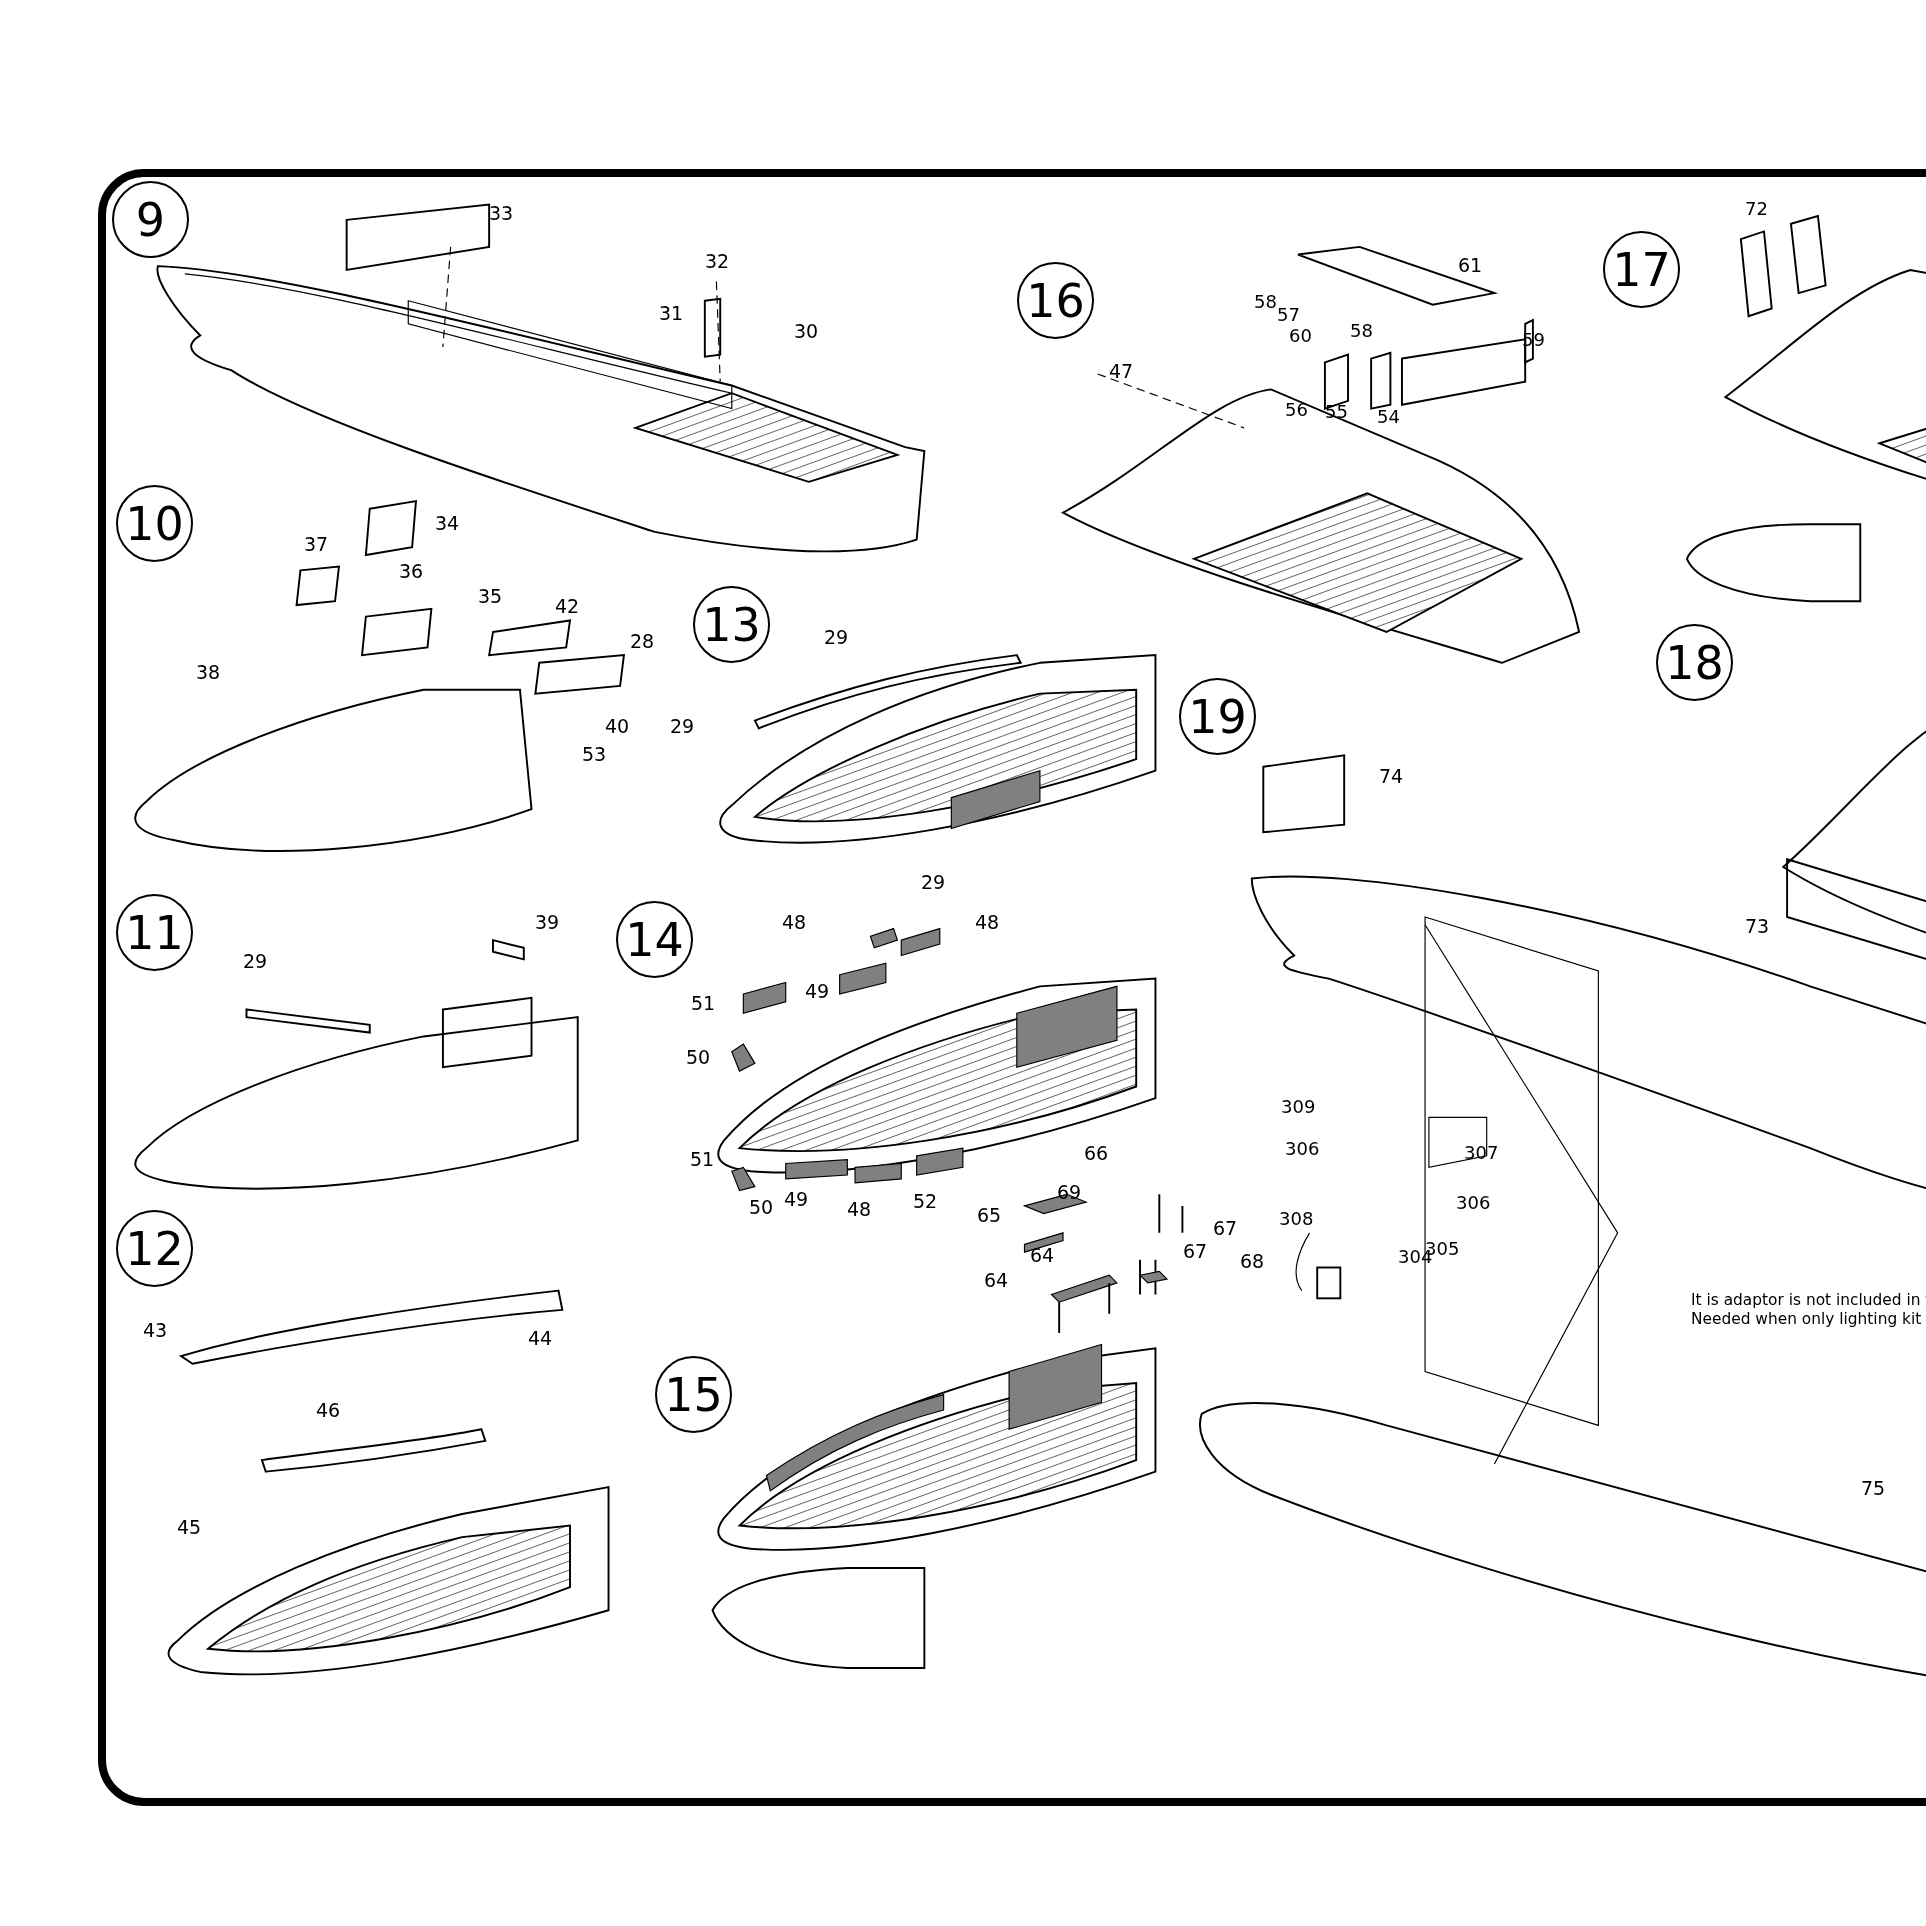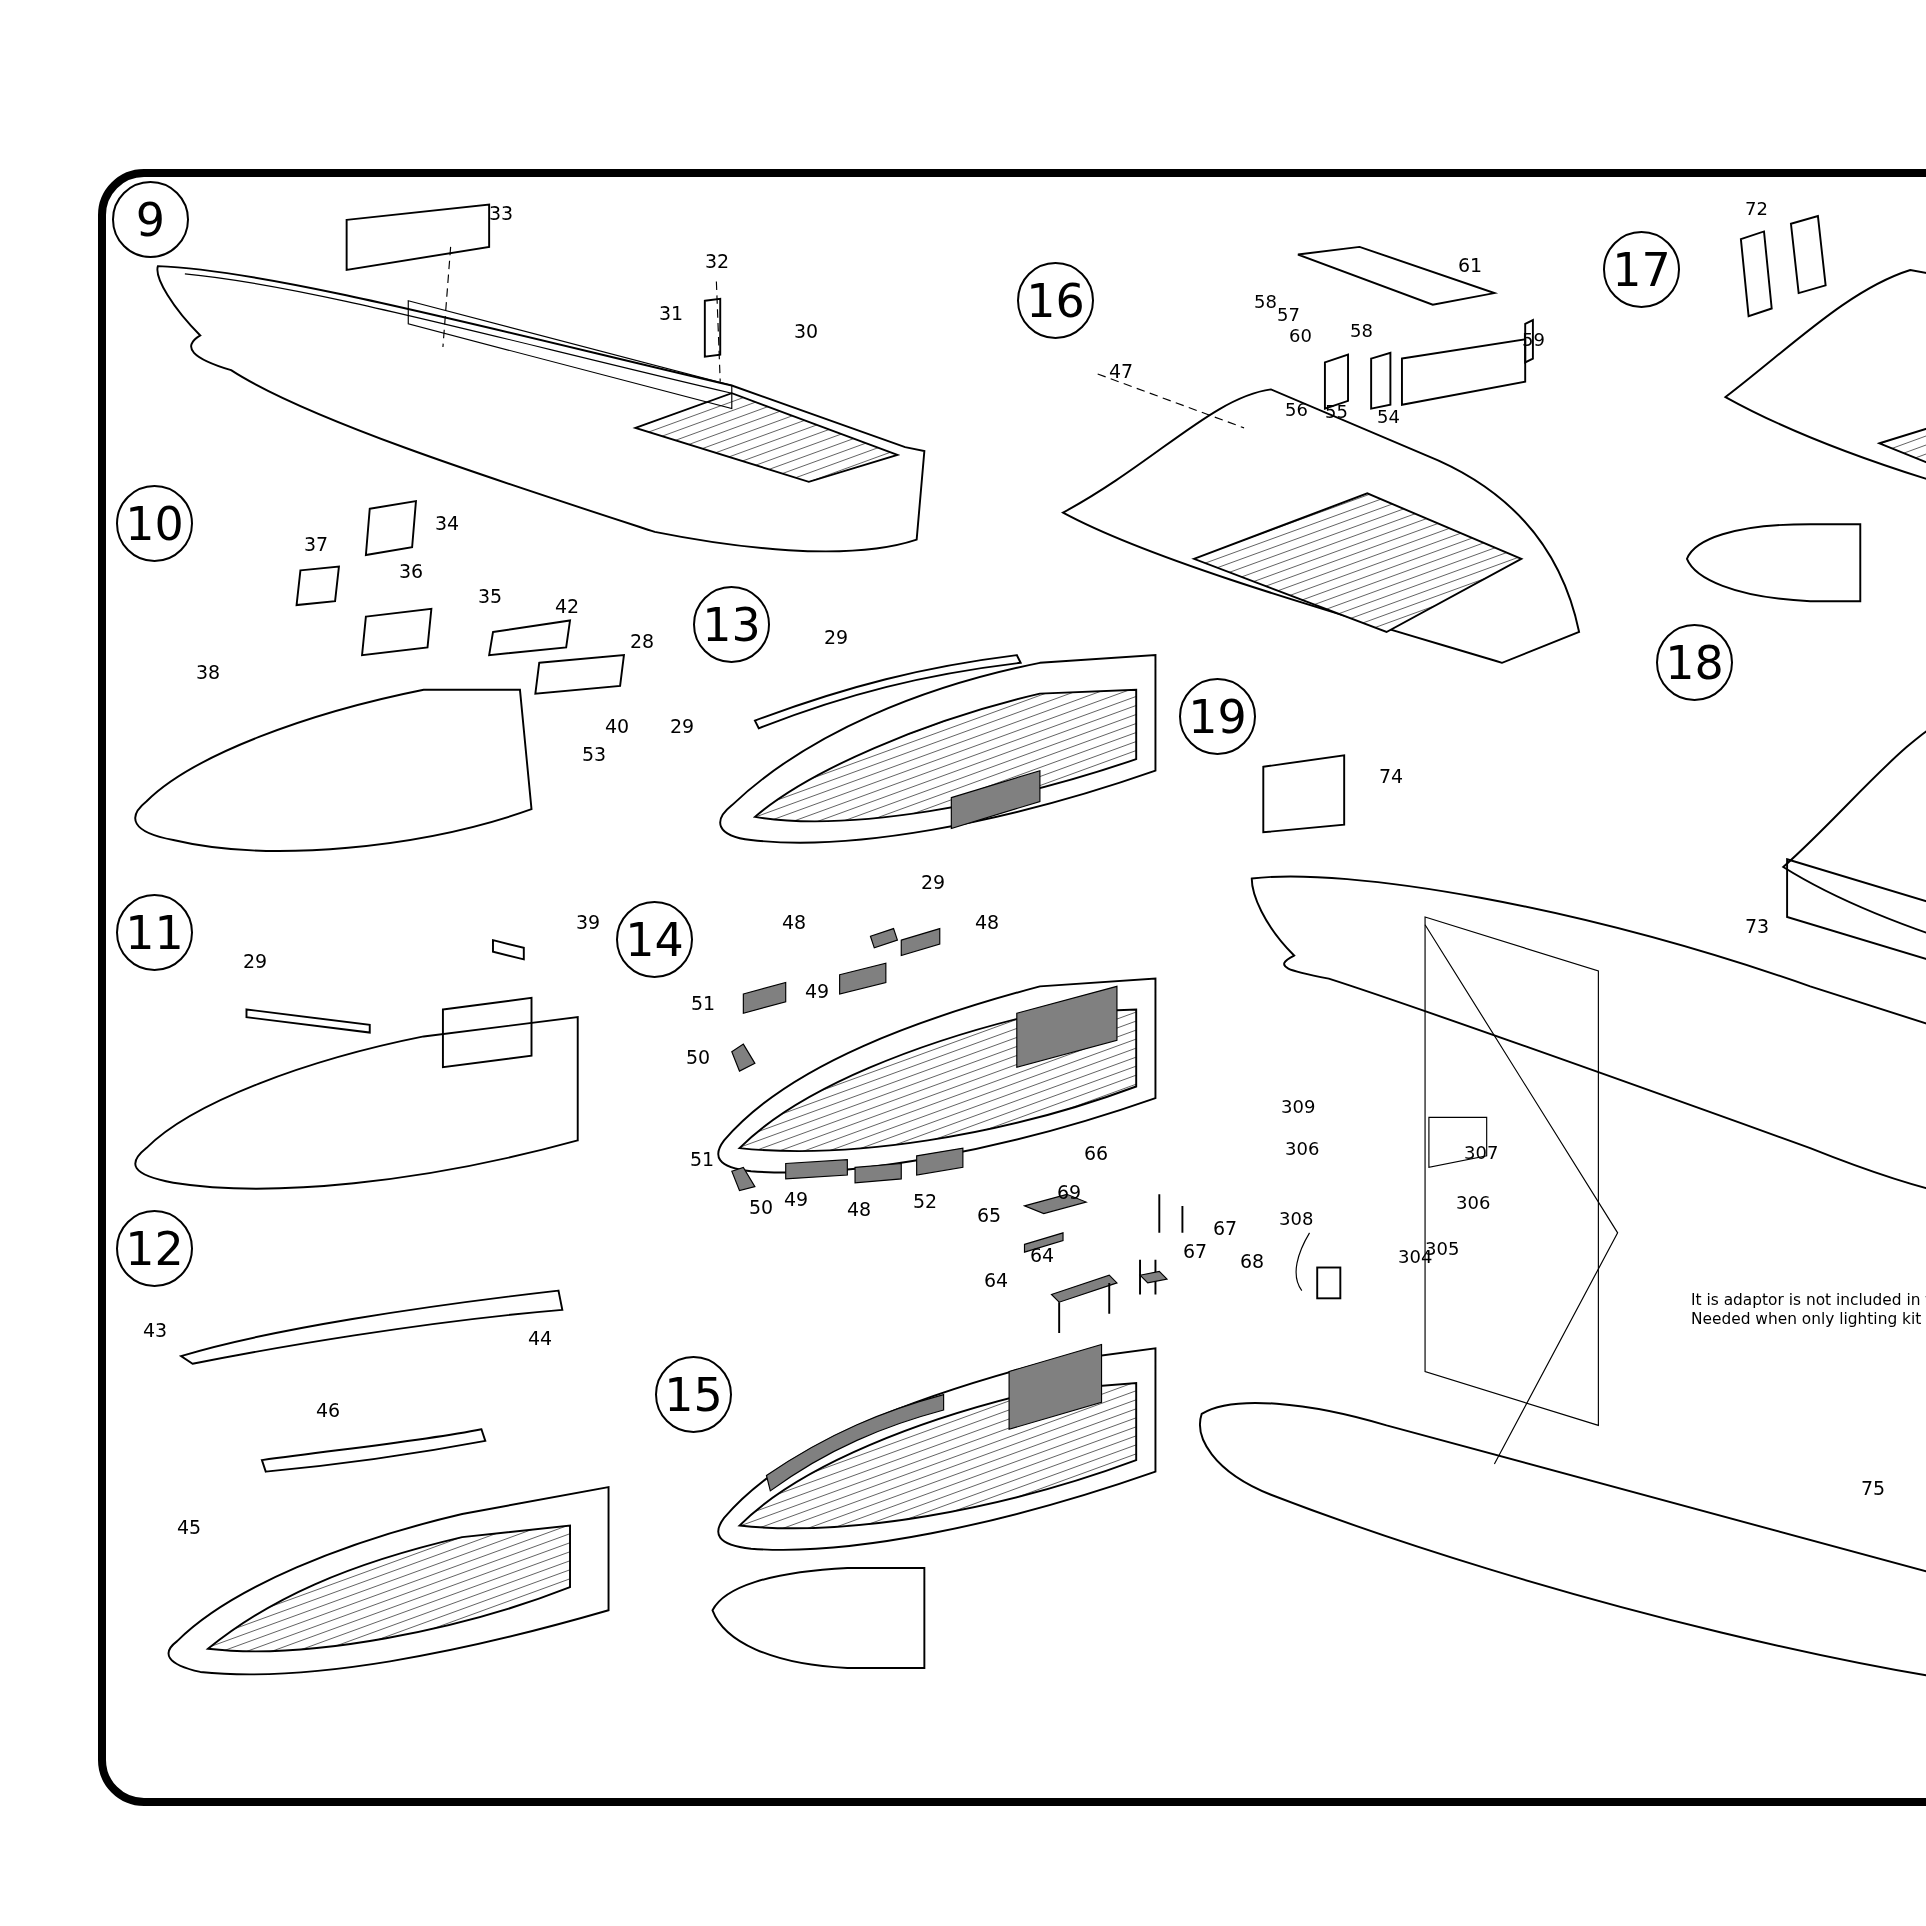--- a/index.html
+++ b/index.html
@@ -162,21 +162,21 @@
 <div class="lbl" style="left:304px;top:535px;">37</div>
 <div class="lbl" style="left:399px;top:562px;">36</div>
 <div class="lbl" style="left:478px;top:587px;">35</div>
 <div class="lbl" style="left:196px;top:663px;">38</div>
 <div class="lbl" style="left:555px;top:597px;">42</div>
 <div class="lbl" style="left:630px;top:632px;">28</div>
 <div class="lbl" style="left:605px;top:717px;">40</div>
 <div class="lbl" style="left:582px;top:745px;">53</div>
 
 <div class="lbl" style="left:243px;top:952px;">29</div>
-<div class="lbl" style="left:535px;top:913px;margin-left:41px;">39</div>
+<div class="lbl" style="left:535px;top:913px;">39</div>
 
 <div class="lbl" style="left:143px;top:1321px;">43</div>
 <div class="lbl" style="left:528px;top:1329px;">44</div>
 <div class="lbl" style="left:316px;top:1401px;">46</div>
 <div class="lbl" style="left:177px;top:1518px;">45</div>
 
 <div class="lbl" style="left:824px;top:628px;">29</div>
 <div class="lbl" style="left:670px;top:717px;">29</div>
 <div class="lbl" style="left:921px;top:873px;">29</div>
 

